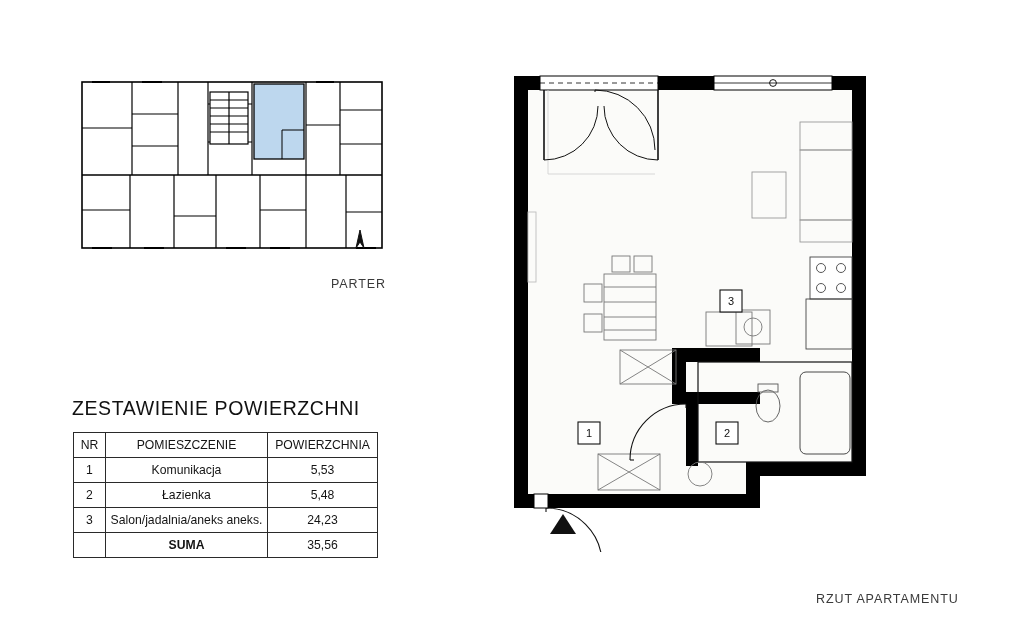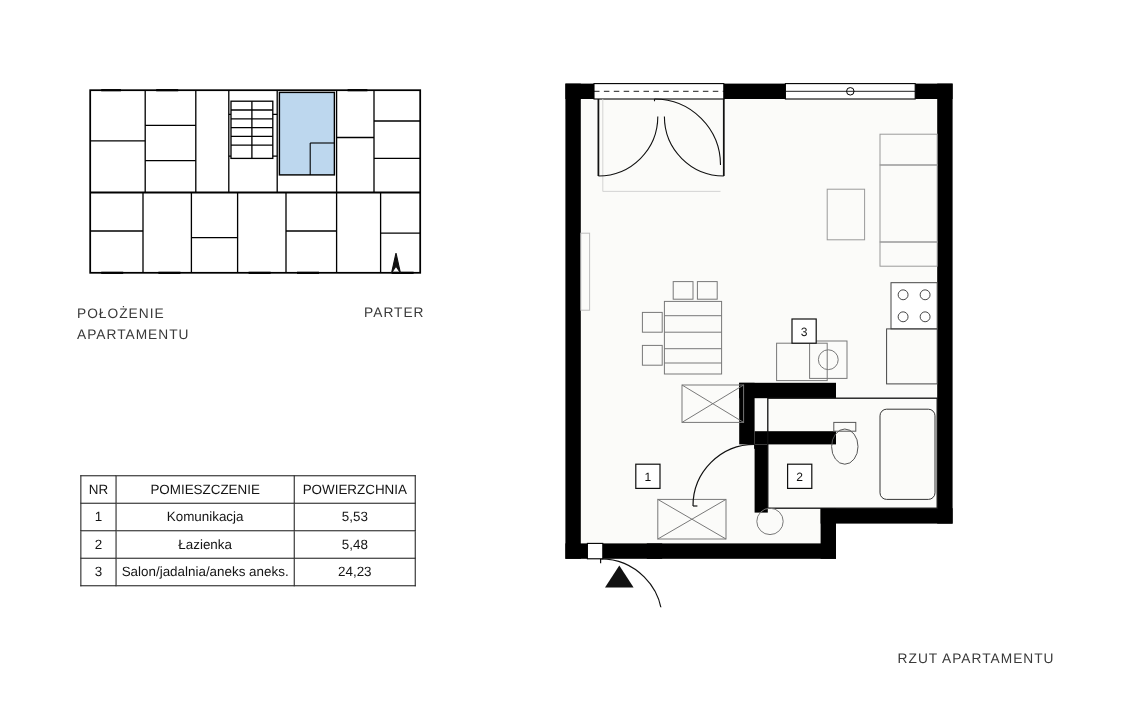--- a/index.html
+++ b/index.html
@@ -179,27 +179,24 @@
         <line x1="200" y1="178" x2="220" y2="178"></line>
         <line x1="286" y1="178" x2="306" y2="178"></line>
       </g>
 
       <g>
         <path d="M286 178 L290 160 L294 178 L290 172 Z" fill="#111" stroke="#111" stroke-width="1"></path>
       </g>
     </svg>
   </div>
 
-  <div id="location-label" class="left-label">
-    <div>POŁOŻENIE</div>
-    <div>APARTAMENTU</div>
-  </div>
 
   <div id="floor-label" class="left-label">PARTER</div>
 
+  <div id="areas-title">ZESTAWIENIE POWIERZCHNI</div>
 
   <table id="areas-table">
     <colgroup>
       <col class="c-nr">
         <col class="c-room">
         <col class="c-area">
     </colgroup>
     <thead>
       <tr>
         <th>NR</th>
@@ -216,20 +213,25 @@
       <tr>
         <td>2</td>
         <td>Łazienka</td>
         <td>5,48</td>
       </tr>
       <tr>
         <td>3</td>
         <td>Salon/jadalnia/aneks aneks.</td>
         <td>24,23</td>
       </tr>
+      <tr class="sum">
+        <td></td>
+        <td class="sum-label">SUMA</td>
+        <td class="sum-value">35,56</td>
+      </tr>
     </tbody>
   </table>
 
   <div id="apartment-plan">
     <svg width="400" height="490" viewBox="0 0 400 490" xmlns="http://www.w3.org/2000/svg">
 
       <path d="M28 28 L360 28 L360 400 L250 400 L250 440 L100 440 L100 440 L28 440 Z" fill="#fbfbf9"></path>
 
       <g fill="#000">
 

